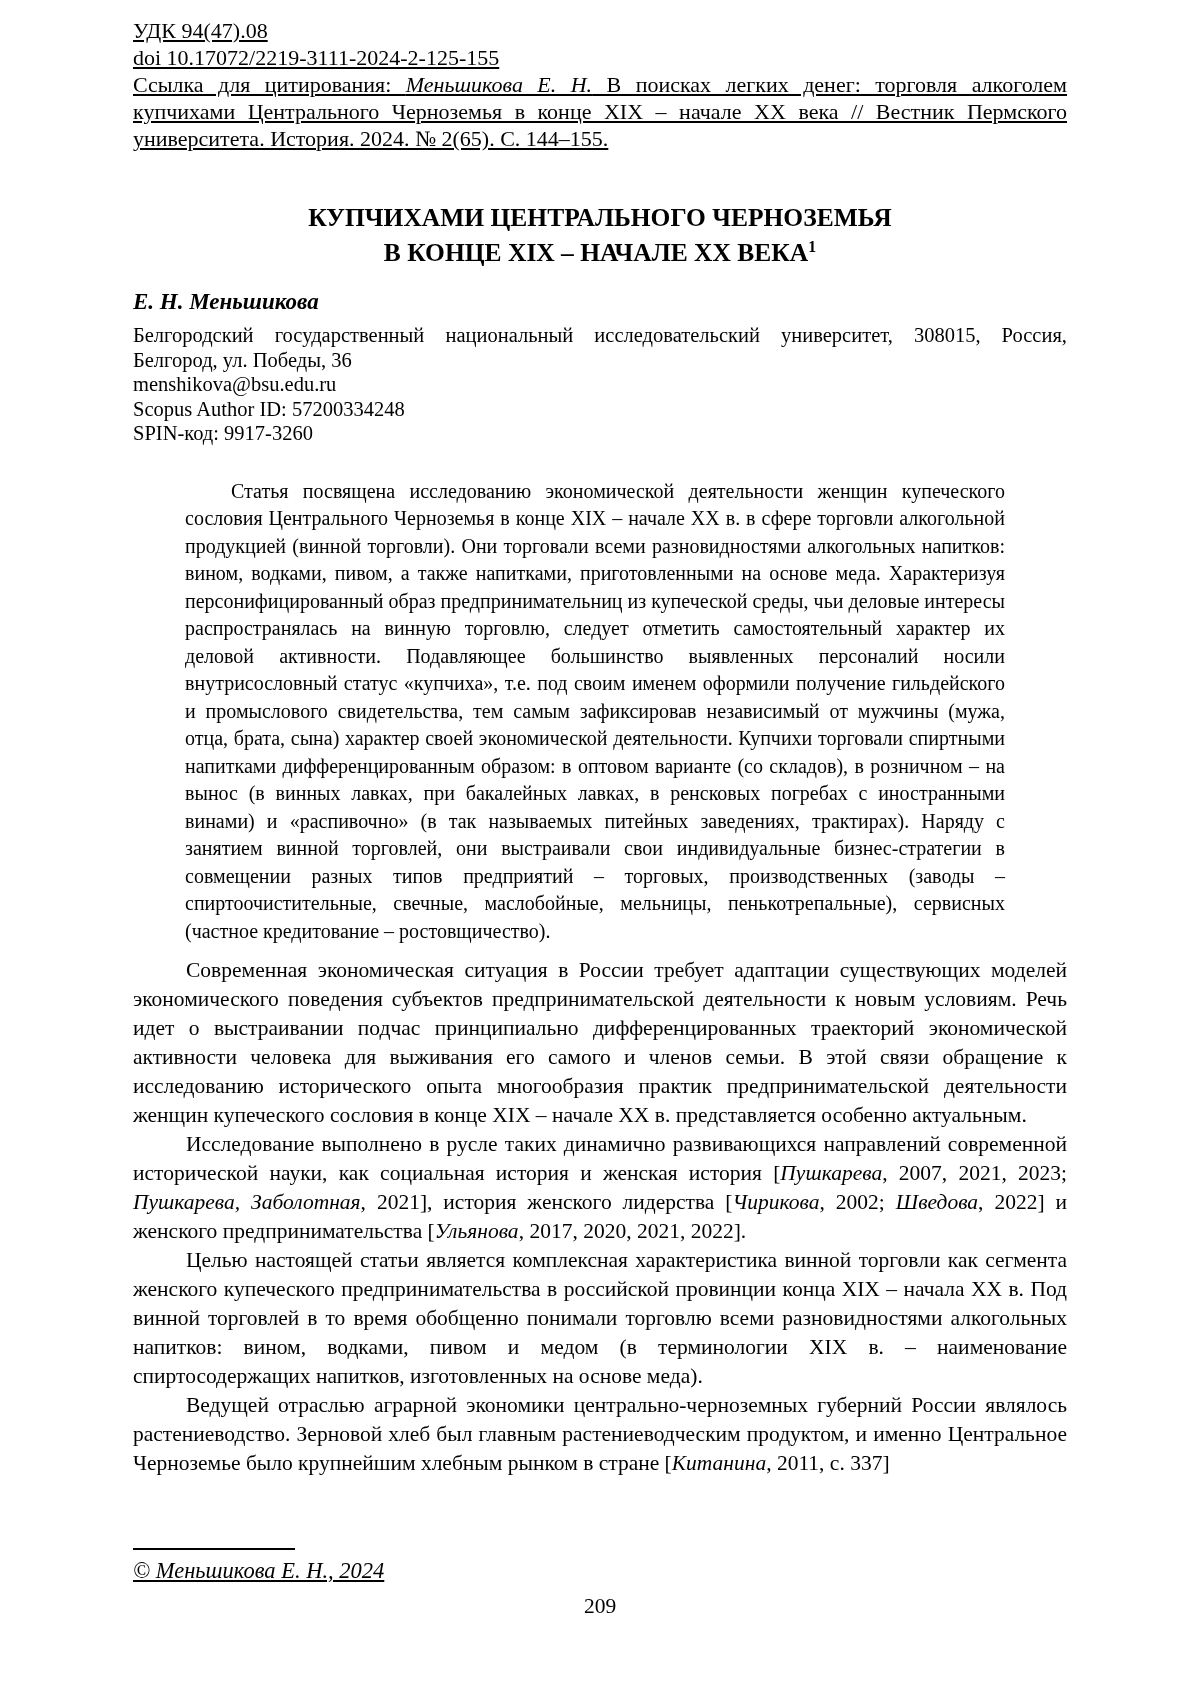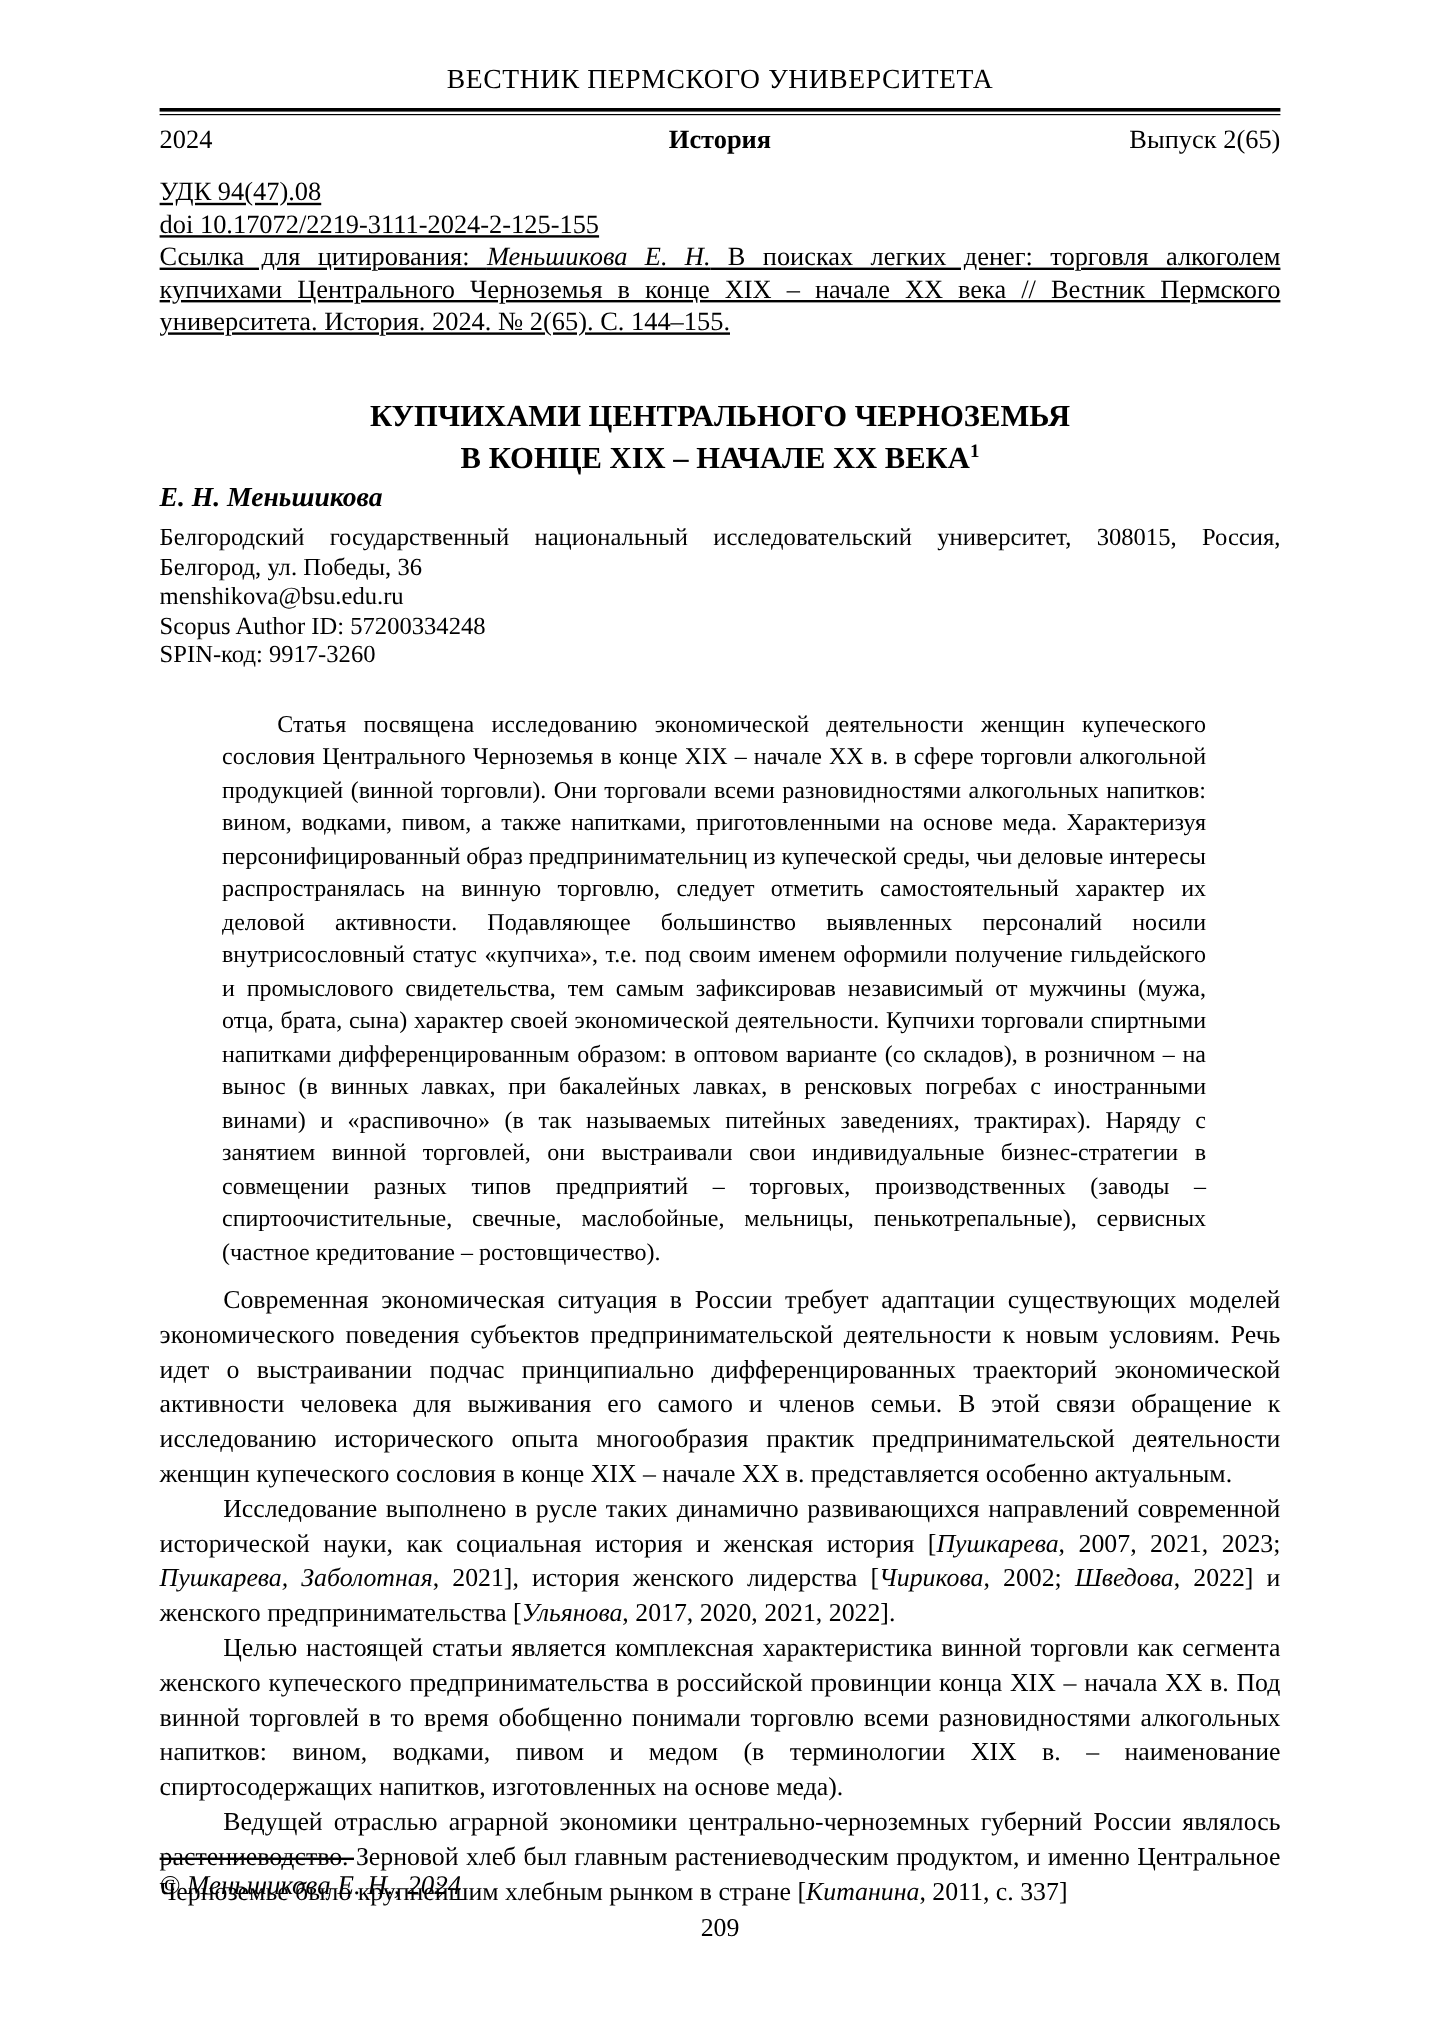--- a/index.html
+++ b/index.html
@@ -43,21 +43,21 @@
   .article-title {
     margin-top: 13px;
     text-align: center;
     font-size: 25.5px;
     line-height: 35px;
     font-weight: bold;
   }
   .article-title sup { font-size: 62%; line-height: 0; }
   
   .author-name {
-    margin-top: 2px;
+    margin-top: 18px;
     font-size: 23px;
     line-height: 28px;
     font-weight: bold;
     font-style: italic;
   }
   .author-block { margin-top: 7px; font-size: 20.5px; line-height: 24.5px; }
   .just-full { text-align: justify; text-align-last: justify; }
   
   .abstract-block {
     margin: 32px 62px 0 52px;
@@ -72,40 +72,28 @@
     line-height: 27.5px;
     text-align: justify;
     text-indent: 46px;
   }
   
   .body-text { margin-top: 11px; font-size: 21.5px; line-height: 29px; }
   .body-text p { text-align: justify; text-indent: 53px; }
   
   .page-footer { position: absolute; left: 133px; right: 133px; top: 1548px; }
   .footnote-rule { width: 162px; height: 2px; background: #000; }
-  .copyright-line { margin-top: 7px; font-size: 22.5px; line-height: 27px; font-style: italic; }
+  .copyright-line { margin-top: 7px; font-size: 22.5px; line-height: 27px; font-style: italic; text-decoration: underline; }
   .page-number { margin-top: 9px; text-align: center; font-size: 21.5px; line-height: 26px; }
 </style>
 </head>
 <body>
 
 <div class="page">
 
-  <header>
-    <div class="masthead">ВЕСТНИК ПЕРМСКОГО УНИВЕРСИТЕТА</div>
-    <div class="header-rule">
-      <div class="rule-thick"></div>
-      <div class="rule-thin"></div>
-    </div>
-    <div class="issue-row">
-      <span class="issue-year">2024</span>
-      <span class="issue-section">История</span>
-      <span class="issue-number">Выпуск 2(65)</span>
-    </div>
-  </header>
 
   <section class="meta-block">
     <div class="udc-line">УДК 94(47).08</div>
     <div class="doi-line">doi 10.17072/2219-3111-2024-2-125-155</div>
     <p class="citation-note"><span>Ссылка для цитирования: </span><span style="font-style: italic;">Меньшикова Е. Н.</span><span> В поисках легких денег: торговля алкоголем купчихами Центрального Черноземья в конце XIX – начале XX века // Вестник Пермского университета. История. 2024. № 2(65). С. 144–155.</span></p>
   </section>
 
   <h1 class="article-title">
     <br>
     <span>КУПЧИХАМИ ЦЕНТРАЛЬНОГО ЧЕРНОЗЕМЬЯ</span><br>

